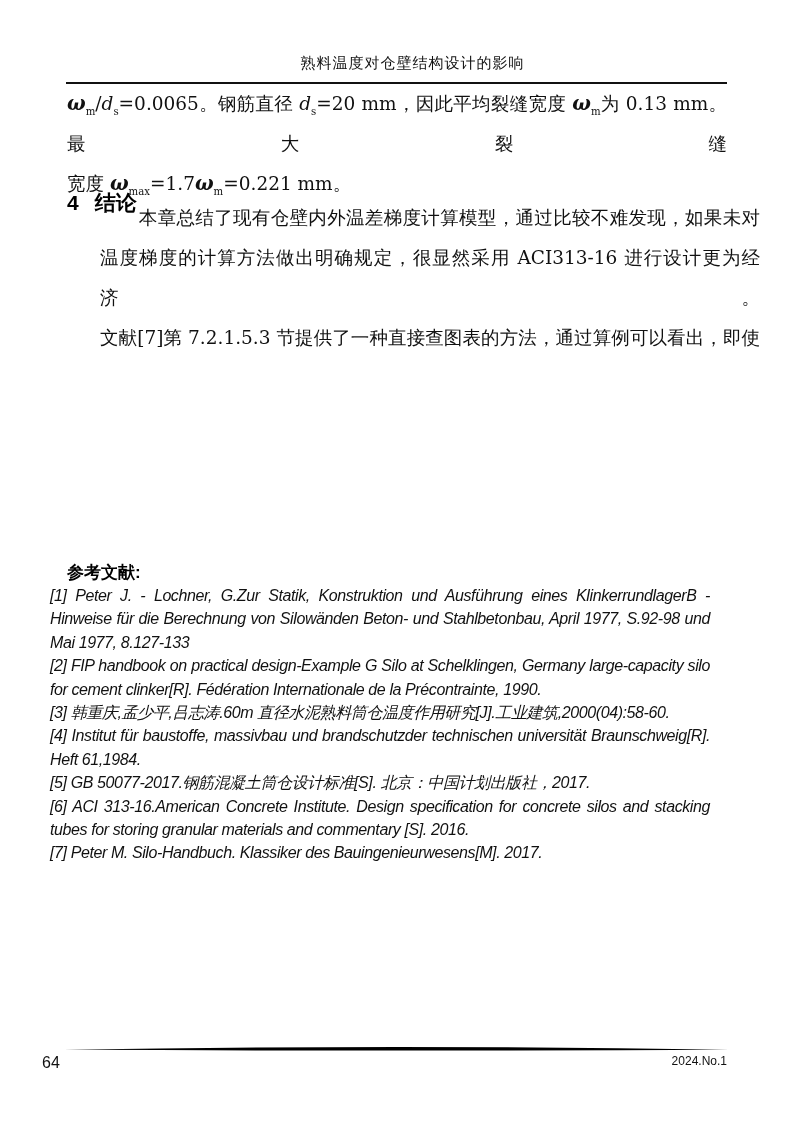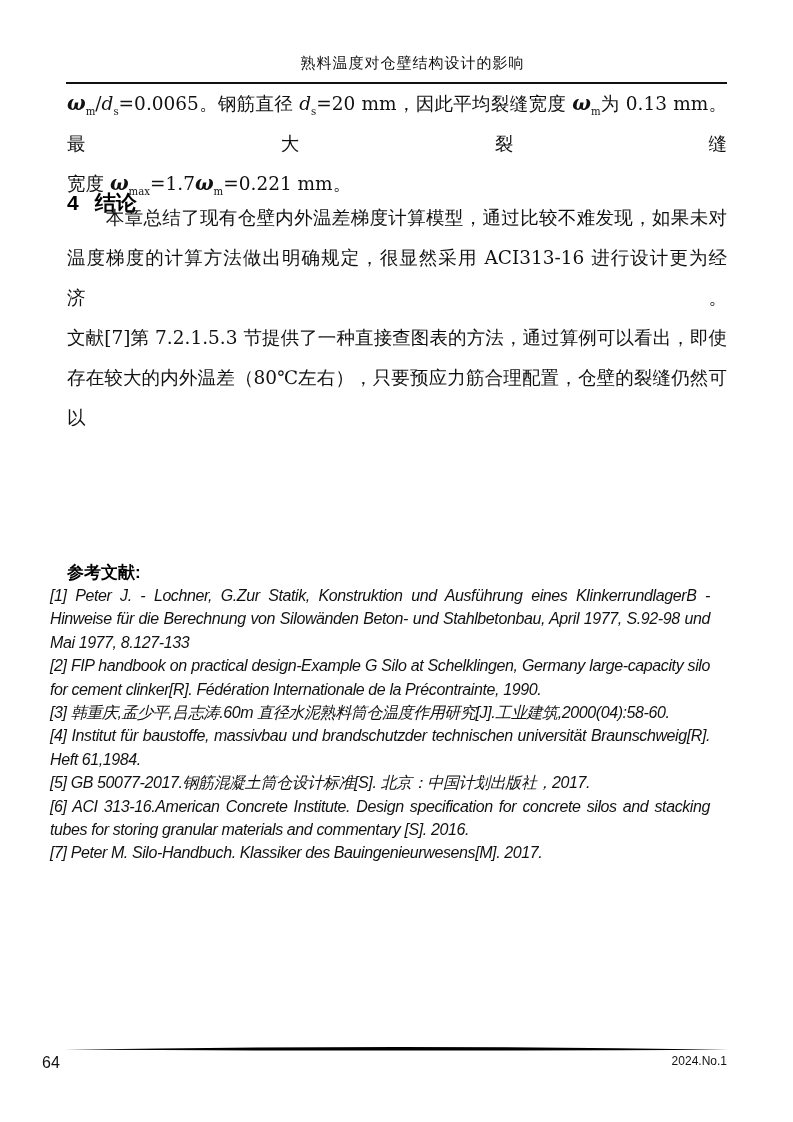--- a/index.html
+++ b/index.html
@@ -30,21 +30,21 @@
 
   
   .bodyblock {
     position: absolute;
     left: 67px; width: 660px;
     font-size: 18.5px;
     line-height: 40px;
     color: #111;
   }
   .formula-block { top: 84px; }
-  .conclusion-block { top: 198px; }
+  .conclusion-block { top: 198px; margin-left: 33px; }
   .body-line { white-space: normal; }
   .body-line.fill { text-align: justify; text-align-last: justify; }
   .body-line.indent { text-indent: 2.1em; }
   .omega { font-style: italic; font-weight: bold; font-size: 1.06em; }
   .ivar { font-style: italic; }
   sub { font-size: 0.55em; line-height: 0; }
 
   
   .section-heading {
     position: absolute;
@@ -117,21 +117,20 @@
   </div>
 
   <div class="section-heading">
     <span class="sec-num">4</span><span>结论</span>
   </div>
 
   <div class="bodyblock conclusion-block">
     <div class="body-line fill indent">本章总结了现有仓壁内外温差梯度计算模型，通过比较不难发现，如果未对</div>
     <div class="body-line fill">温度梯度的计算方法做出明确规定，很显然采用 ACI313-16 进行设计更为经济。</div>
     <div class="body-line fill">文献[7]第 7.2.1.5.3 节提供了一种直接查图表的方法，通过算例可以看出，即使</div>
-    <div class="body-line fill">存在较大的内外温差（80℃左右），只要预应力筋合理配置，仓壁的裂缝仍然可以</div>
   </div>
 
   <div class="refs-heading">参考文献:</div>
   <div class="refs-list">
     <div class="ref-item">[1] Peter J. - Lochner, G.Zur Statik, Konstruktion und Ausführung eines KlinkerrundlagerB - Hinweise für die Berechnung von Silowänden Beton- und Stahlbetonbau, April 1977, S.92-98 und Mai 1977, 8.127-133</div>
     <div class="ref-item">[2] FIP handbook on practical design-Example G Silo at Schelklingen, Germany large-capacity silo for cement clinker[R]. Fédération Internationale de la Précontrainte, 1990.</div>
     <div class="ref-item">[3] 韩重庆,孟少平,吕志涛.60m 直径水泥熟料筒仓温度作用研究[J].工业建筑,2000(04):58-60.</div>
     <div class="ref-item">[4] Institut für baustoffe, massivbau und brandschutzder technischen universität Braunschweig[R]. Heft 61,1984.</div>
     <div class="ref-item">[5] GB 50077-2017.钢筋混凝土筒仓设计标准[S]. 北京：中国计划出版社，2017.</div>
     <div class="ref-item">[6] ACI 313-16.American Concrete Institute. Design specification for concrete silos and stacking tubes for storing granular materials and commentary [S]. 2016.</div>

